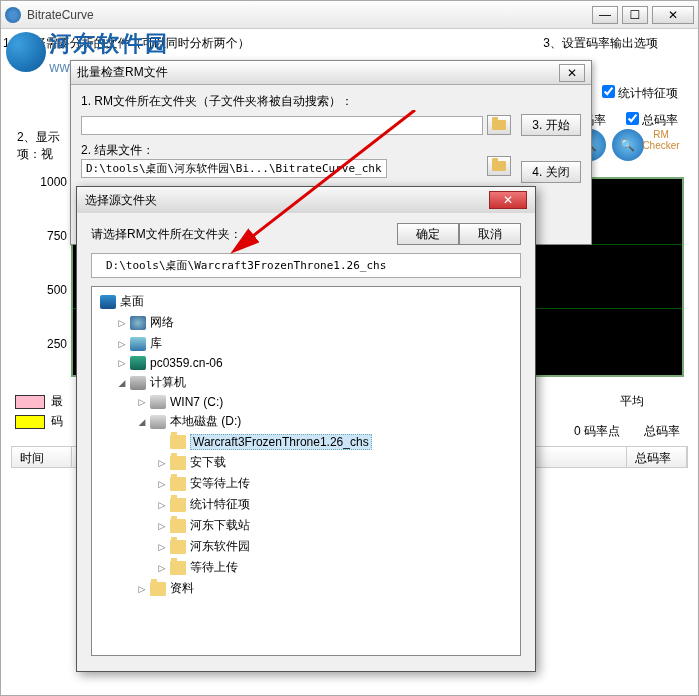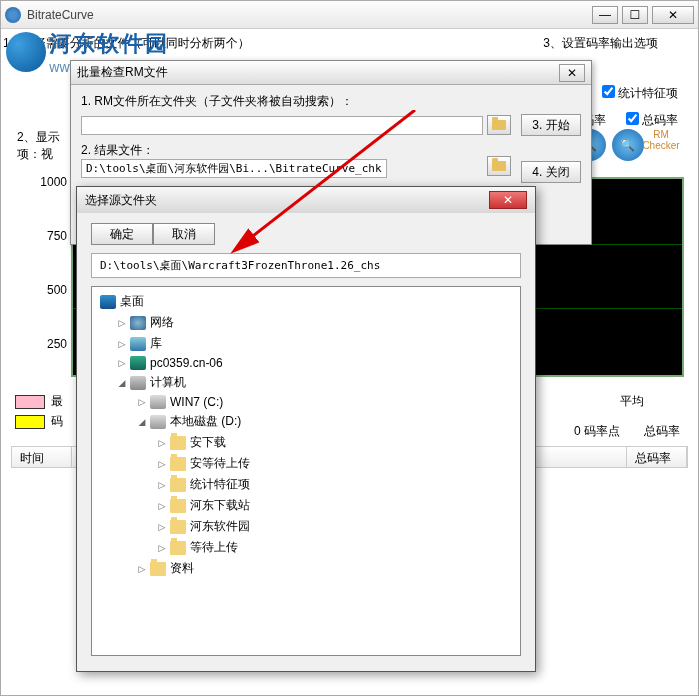--- a/index.html
+++ b/index.html
@@ -72,21 +72,21 @@
     
     .arrow { position: absolute; top: 110px; left: 225px; z-index: 20; pointer-events: none; }
     
     
     .dialog2 { position: absolute; top: 186px; left: 76px; width: 460px; height: 486px; border: 1px solid #555; background: #f0f0f0; box-shadow: 3px 3px 10px rgba(0,0,0,0.4); z-index: 15; }
     .dlg2-title { height: 26px; background: linear-gradient(#f8f8f8, #d8d8d8); display: flex; align-items: center; padding: 0 8px; }
     .dlg2-close { width: 38px; height: 18px; background: linear-gradient(#e77, #c33); border: 1px solid #922; color: #fff; display: flex; align-items: center; justify-content: center; cursor: pointer; }
     .dlg2-body { padding: 10px 14px; }
     .dlg2-prompt-row { display: flex; align-items: center; margin-bottom: 8px; }
     .dlg-btn2 { width: 62px; height: 22px; border: 1px solid #888; background: linear-gradient(#fff,#e0e0e0); margin-left: 0; cursor: pointer; }
-    .path-box { border: 1px solid #aaa; background: #fff; padding: 4px 8px; font-family: monospace; font-size: 11px; margin-bottom: 8px; }
+    .path-box { border: 1px solid #aaa; background: #fff; padding: 4px 14px; font-family: monospace; font-size: 11px; margin-bottom: 8px; }
     .tree { border: 1px solid #888; background: #fff; height: 370px; overflow: auto; padding: 4px; }
     .tree-item { display: flex; align-items: center; padding: 2px 0; cursor: pointer; }
     .tree-item.lvl1 { padding-left: 4px; }
     .tree-item.lvl2 { padding-left: 20px; }
     .tree-item.lvl3 { padding-left: 40px; }
     .tree-item.lvl4 { padding-left: 60px; }
     .tree-item.selected span.label { background: #cde6f7; border: 1px dotted #6ab; padding: 0 2px; }
     .expander { width: 12px; height: 12px; margin-right: 2px; display: flex; align-items: center; justify-content: center; color: #666; font-size: 9px; }
     .tree-icon { width: 16px; height: 14px; margin-right: 4px; position: relative; }
     .fldr { background: #f3d47a; border-radius: 1px; }
@@ -230,20 +230,21 @@
   <line x1="190" y1="0" x2="10" y2="140" stroke="#d00" stroke-width="3" marker-end="url(#ah)"></line>
 </svg>
 
 <div class="dialog2">
   <div class="dlg2-title">
     <span style="flex:1">选择源文件夹</span>
     <div class="dlg2-close">✕</div>
   </div>
   <div class="dlg2-body">
     <div class="dlg2-prompt-row">
+      <span style="flex:1">请选择RM文件所在文件夹：</span>
       <button class="dlg-btn2">确定</button>
       <button class="dlg-btn2">取消</button>
     </div>
     <div class="path-box">D:\tools\桌面\Warcraft3FrozenThrone1.26_chs</div>
     <div class="tree">
       <div class="tree-item lvl1">
           <span class="tree-icon desktop-icon"></span>
           <span class="label">桌面</span>
         </div>
       <div class="tree-item lvl2">
@@ -269,20 +270,25 @@
       <div class="tree-item lvl3">
           <span class="expander">▷</span>
           <span class="tree-icon drive-icon"></span>
           <span class="label">WIN7 (C:)</span>
         </div>
       <div class="tree-item lvl3">
           <span class="expander">◢</span>
           <span class="tree-icon drive-icon"></span>
           <span class="label">本地磁盘 (D:)</span>
         </div>
+      <div class="tree-item lvl4 selected">
+          <span class="expander"></span>
+          <span class="tree-icon fldr"></span>
+          <span class="label">Warcraft3FrozenThrone1.26_chs</span>
+        </div>
       <div class="tree-item lvl4">
           <span class="expander">▷</span>
           <span class="tree-icon fldr"></span>
           <span class="label">安下载</span>
         </div>
       <div class="tree-item lvl4">
           <span class="expander">▷</span>
           <span class="tree-icon fldr"></span>
           <span class="label">安等待上传</span>
         </div>

